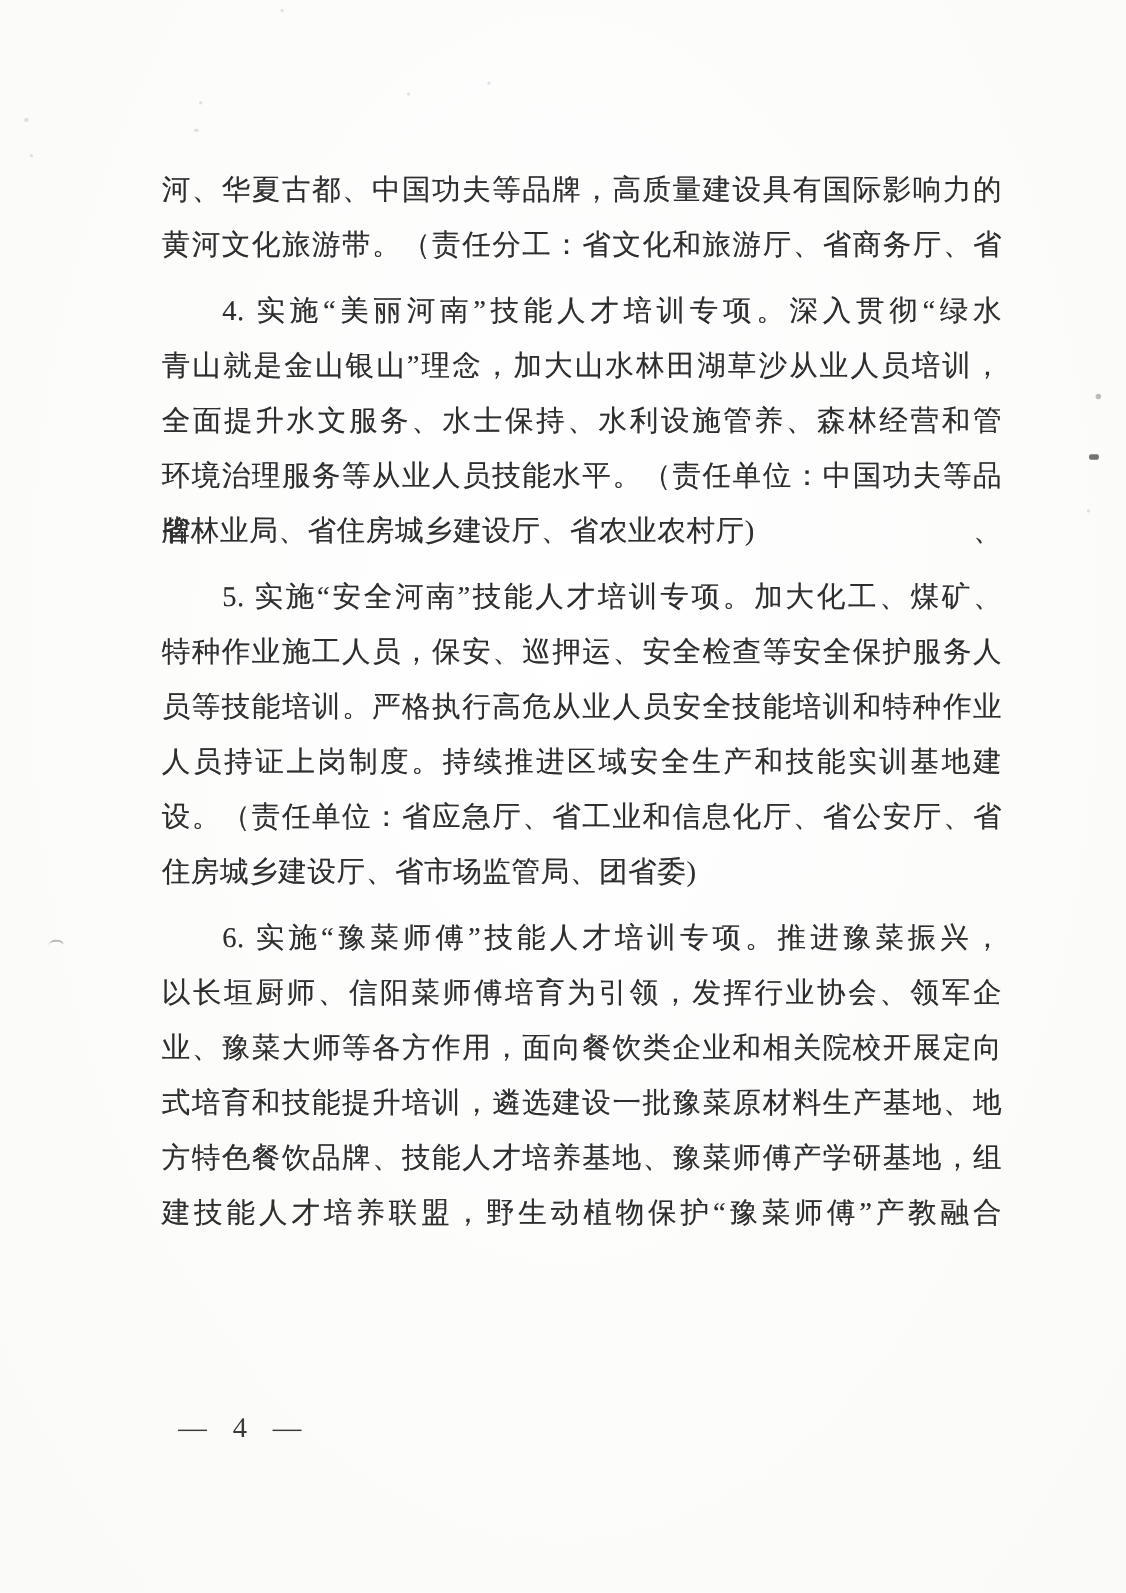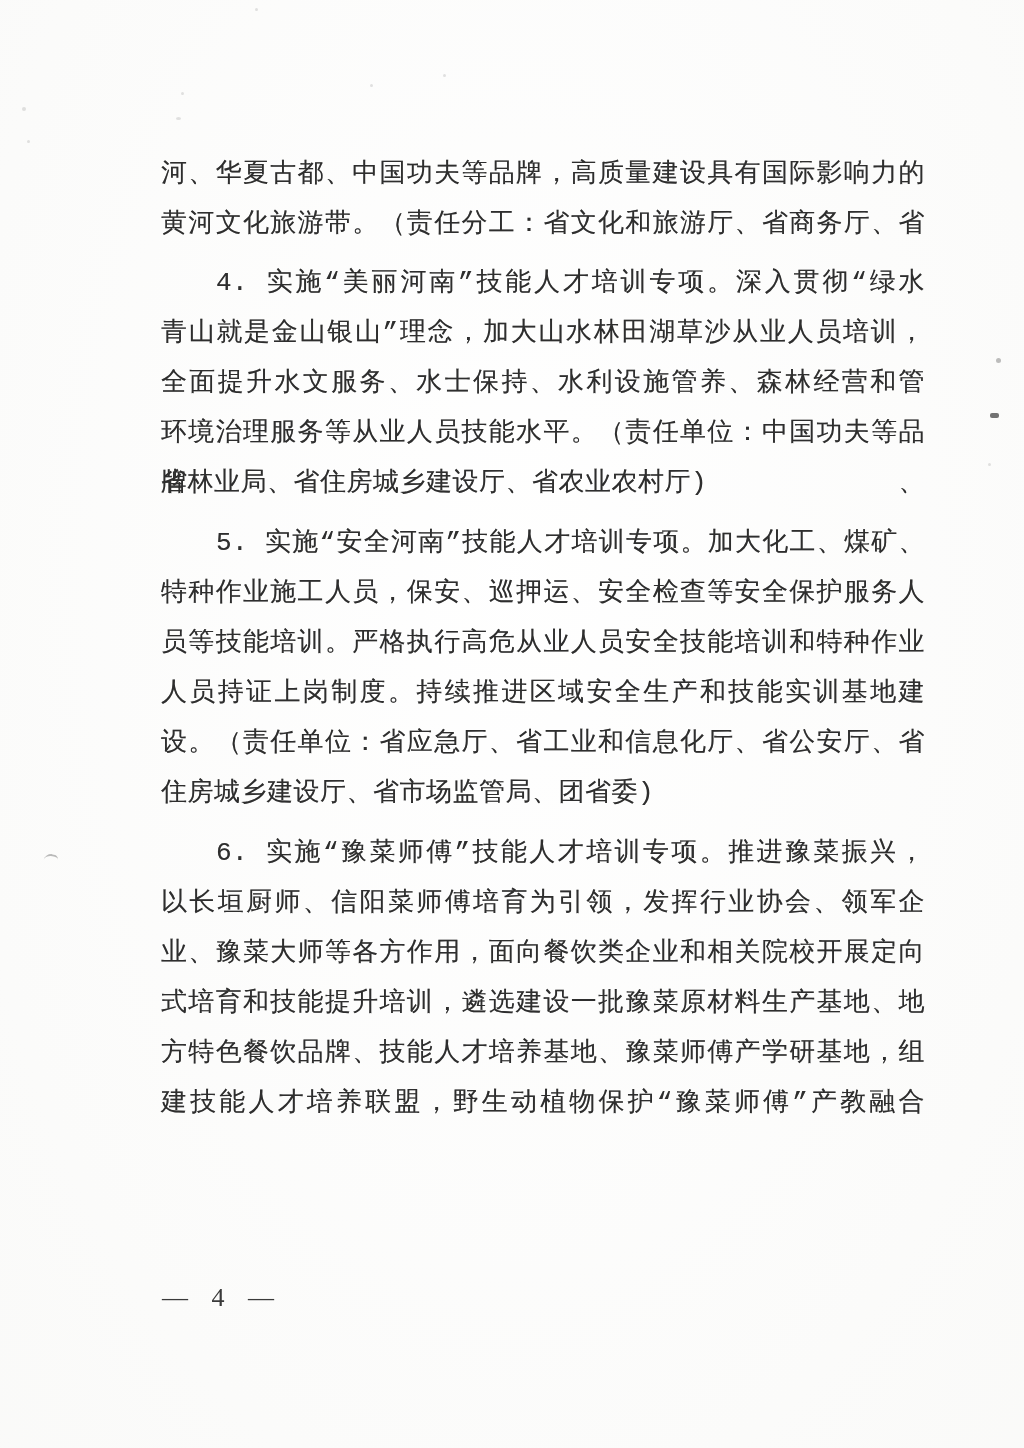--- a/index.html
+++ b/index.html
@@ -20,25 +20,23 @@
     inset: 0;
     background:
       radial-gradient(ellipse at 50% 40%, rgba(255,255,255,0.9), rgba(246,246,244,0.35)),
       #fcfcfb;
   }
   .text-block {
     position: absolute;
     left: 147px;
     top: 148px;
     width: 764px;
-    margin-left: 14px;
   }
   .paragraph + .paragraph {
     margin-top: 10px;
-    font-family: Liberation Mono, monospace;
   }
   .line {
     font-size: 26px;
     line-height: 50px;
     height: 50px;
     letter-spacing: 0.5px;
     text-align: justify;
     text-align-last: justify;
     -moz-text-align-last: justify;
     color: #2e2e2e;

